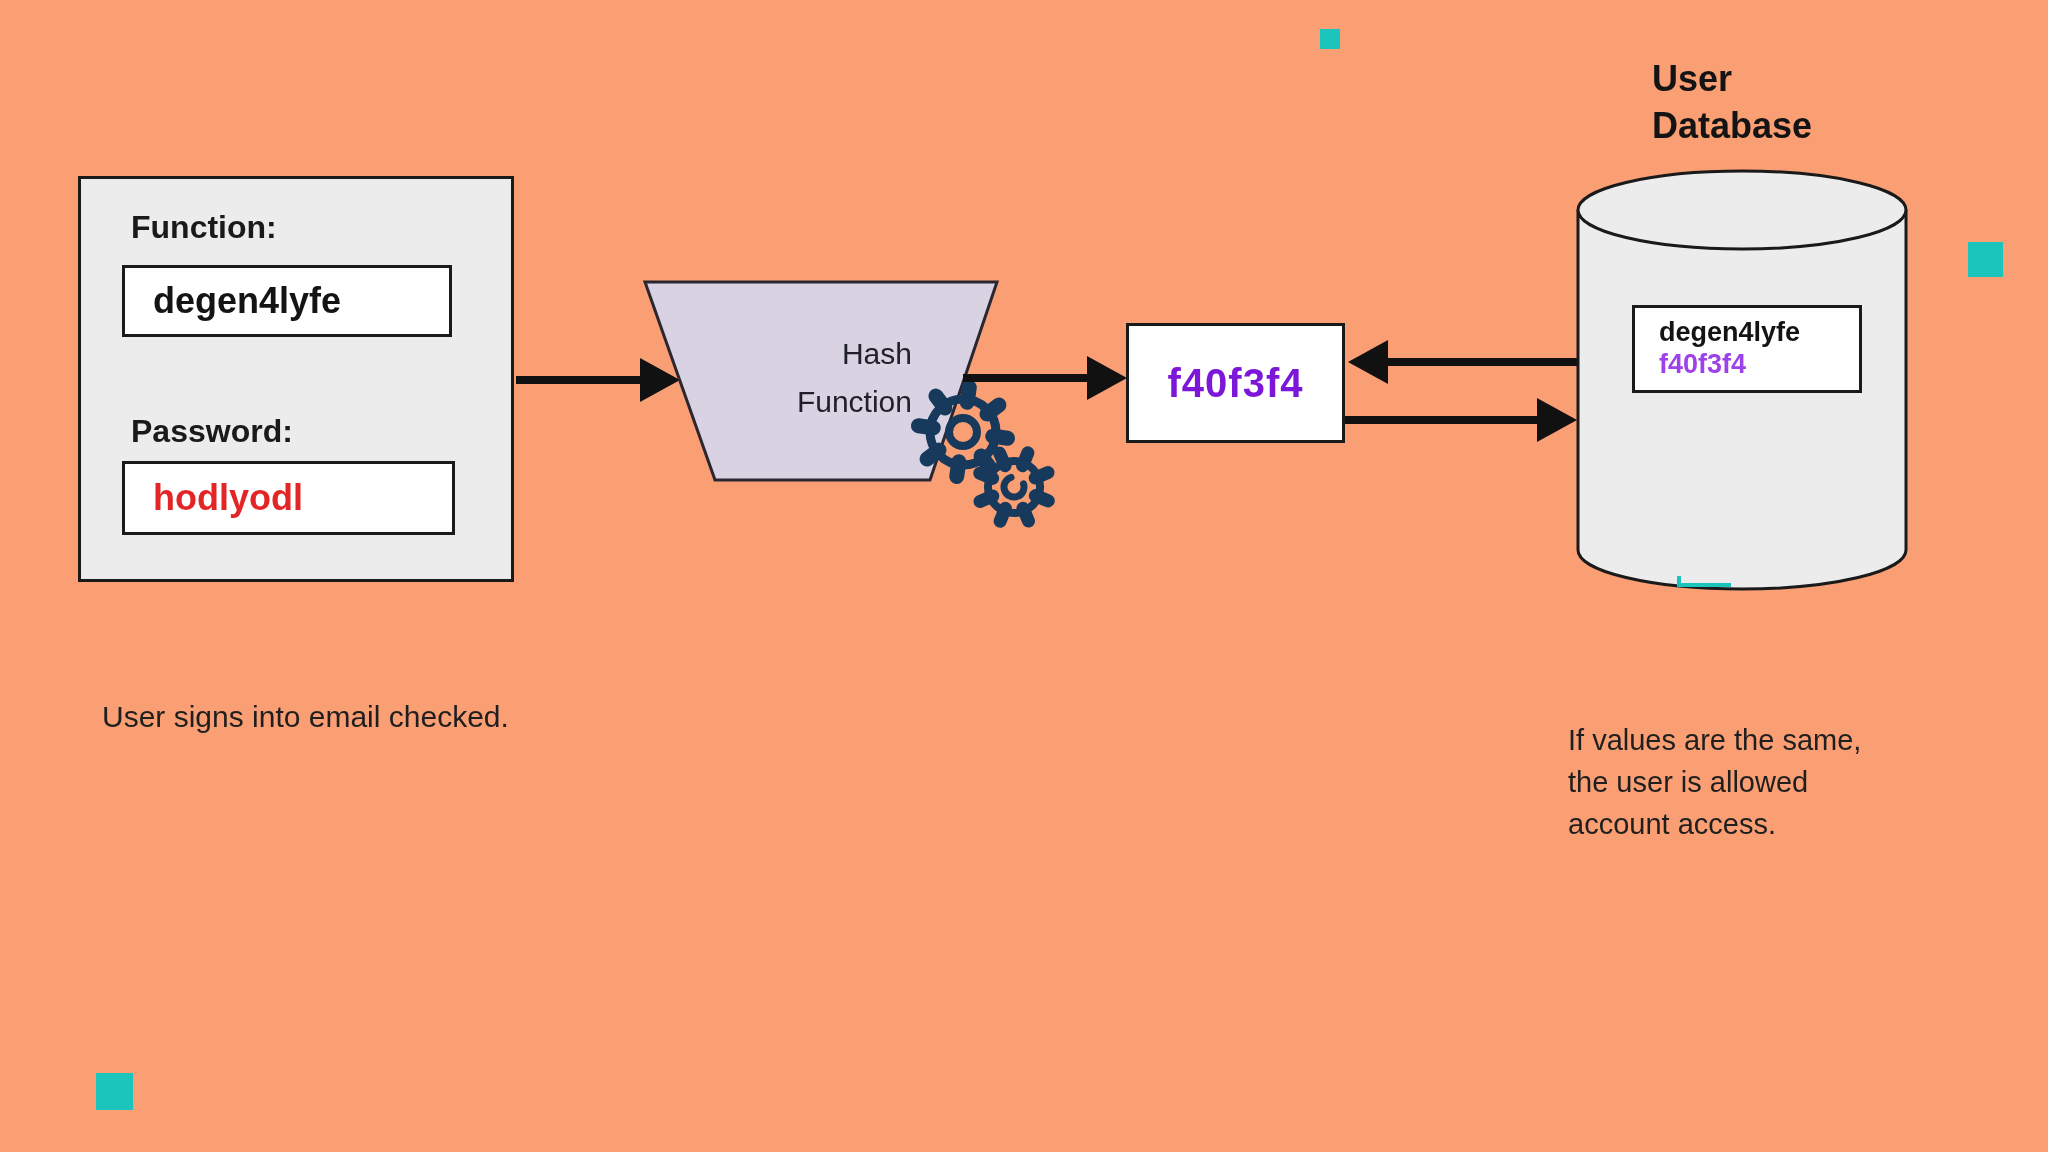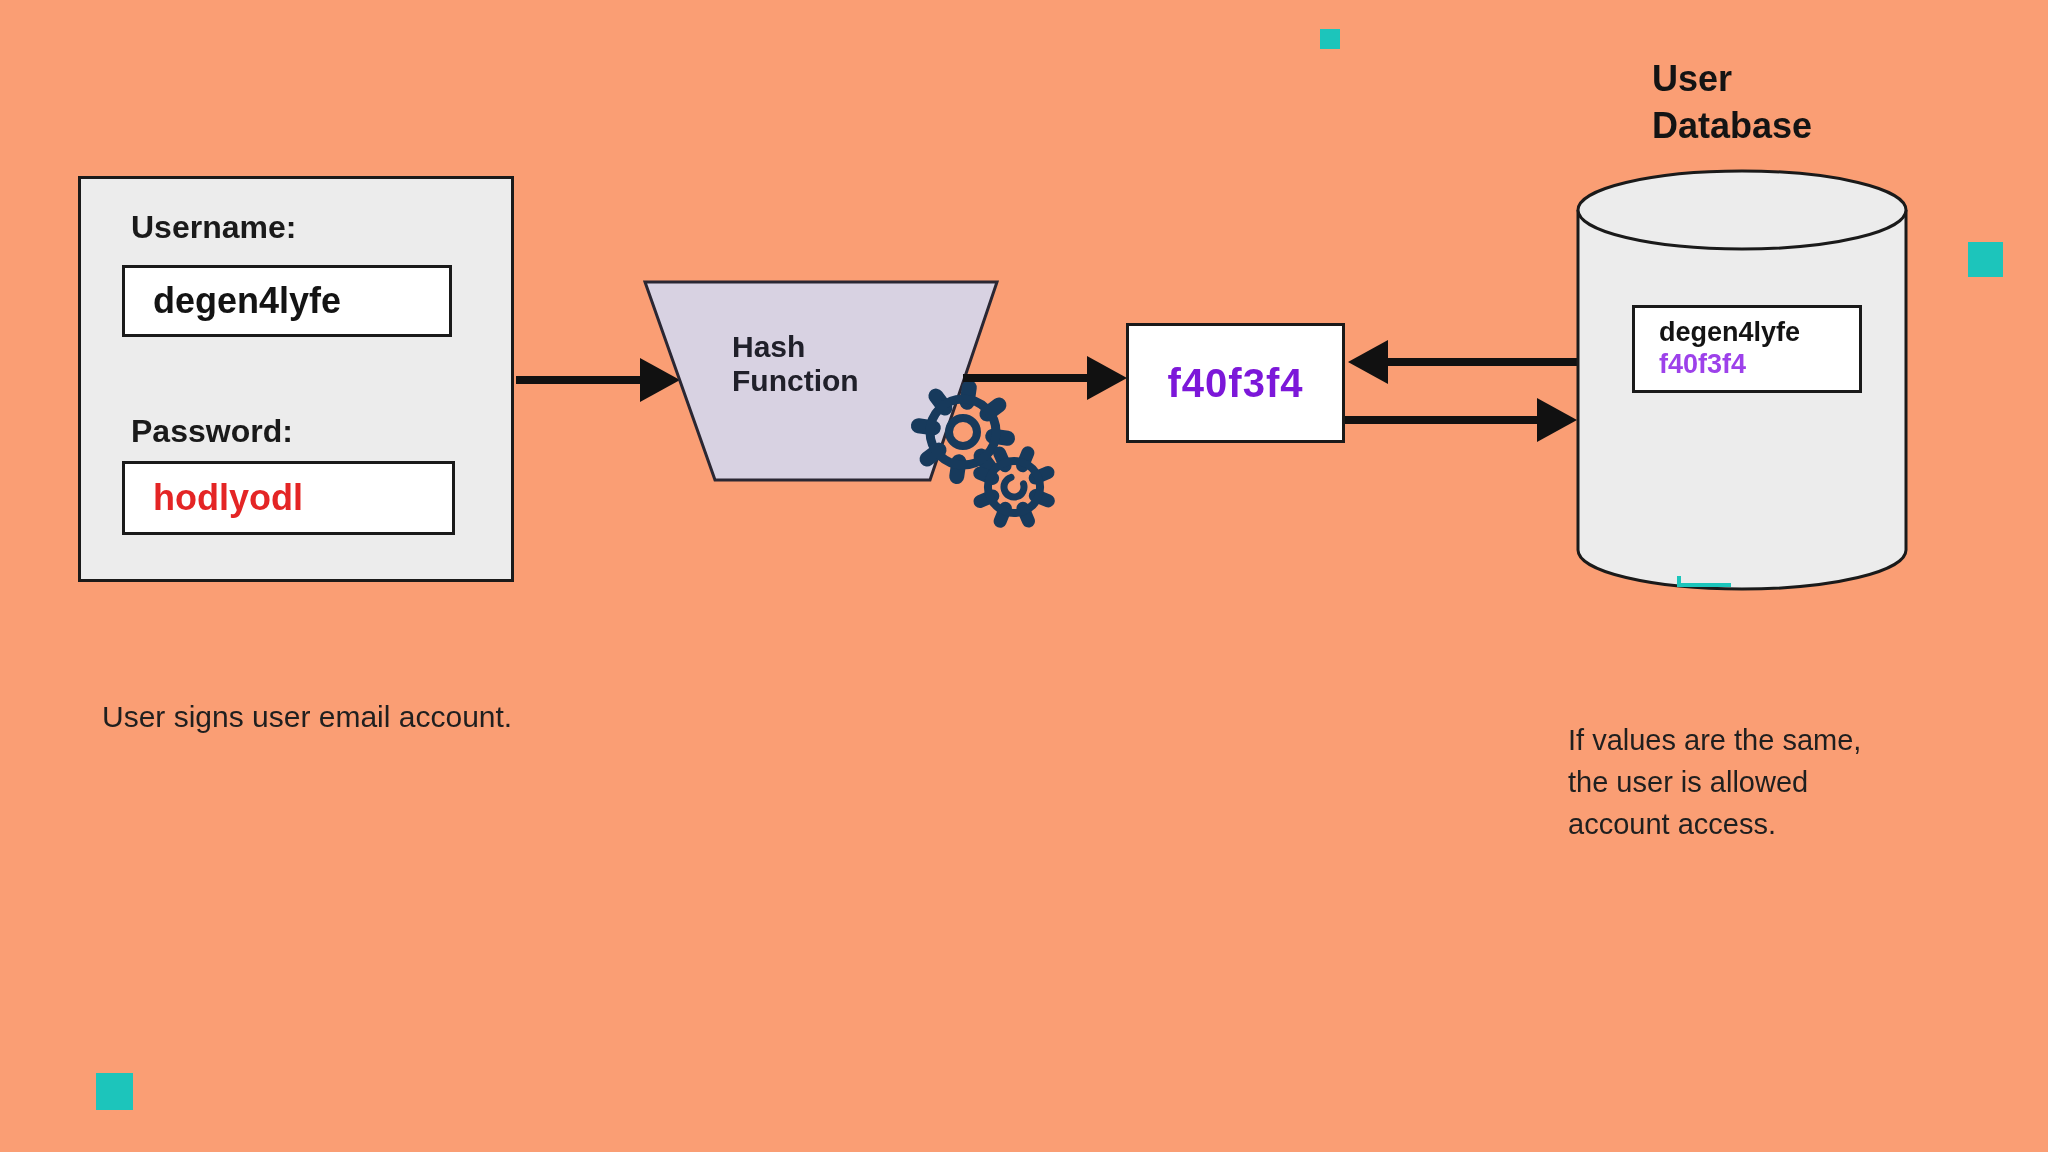--- a/index.html
+++ b/index.html
@@ -14,22 +14,22 @@
   .abs{position:absolute;}
 
   
   .login-panel{left:78px;top:176px;width:436px;height:406px;background:var(--panel);
     border:3px solid var(--line);}
   .field-label{font-weight:bold;font-size:32px;color:var(--line);}
   .field-box{background:var(--white);border:3px solid var(--line);display:flex;align-items:center;
     padding-left:28px;font-weight:bold;font-size:36px;color:#141414;}
 
   
-  .trap-label{left:732px;top:330px;width:180px;text-align:left;font-weight:bold;
-    font-size:30px;line-height:34px;color:#20202a;}
+  .trap-label{left:732px;top:330px;width:180px;text-align:right;font-weight:normal;
+    font-size:30px;line-height:48px;color:#20202a;}
 
   
   .arrow-line{background:#111;height:8px;}
   .head-right{width:0;height:0;border-top:22px solid transparent;border-bottom:22px solid transparent;
     border-left:40px solid #111;}
   .head-left{width:0;height:0;border-top:22px solid transparent;border-bottom:22px solid transparent;
     border-right:40px solid #111;}
 
   
   .hash-box{left:1126px;top:323px;width:219px;height:120px;background:var(--white);
@@ -53,21 +53,21 @@
   .teal-sq{background:var(--teal);}
   .teal-bracket{left:1677px;top:576px;width:54px;height:11px;
     border-left:4px solid var(--teal);border-bottom:4px solid var(--teal);}
 </style>
 </head>
 <body>
 
 <div class="canvas">
 
   <div class="abs login-panel">
-    <div class="abs field-label" style="left:50px;top:30px;">Username:</div>
+    <div class="abs field-label" style="left:50px;top:30px;">Function:</div>
     <div class="abs field-box" style="left:41px;top:86px;width:330px;height:72px;">
       <span>degen4lyfe</span>
     </div>
     <div class="abs field-label" style="left:50px;top:226px;margin-top:8px;">Password:</div>
     <div class="abs field-box" style="left:41px;top:282px;width:333px;height:74px;color:var(--red);">
       <span>hodlyodl</span>
     </div>
   </div>
 
   <div>
@@ -135,21 +135,21 @@
   <svg class="abs" style="left:1575px;top:168px;" width="334" height="424" viewBox="0 0 334 424">
     <path d="M 3 42 L 3 382 A 164 39 0 0 0 331 382 L 331 42" fill="var(--panel)" stroke="var(--line)" stroke-width="3"></path>
     <ellipse cx="167" cy="42" rx="164" ry="39" fill="var(--panel)" stroke="var(--line)" stroke-width="3"></ellipse>
   </svg>
 
   <div class="abs db-record">
     <div class="db-user">degen4lyfe</div>
     <div class="db-hash">f40f3f4</div>
   </div>
 
-  <div class="abs caption-left">User signs user email account.</div>
+  <div class="abs caption-left">User signs into email checked.</div>
   <div class="abs caption-right">
     <div class="para2">If values are the same, the user is allowed account access.</div>
   </div>
 
   <div class="abs teal-sq" style="left:1320px;top:29px;width:20px;height:20px;"></div>
   <div class="abs teal-sq" style="left:1968px;top:242px;width:35px;height:35px;"></div>
   <div class="abs teal-sq" style="left:96px;top:1073px;width:37px;height:37px;"></div>
   <div class="abs teal-bracket"></div>
 
 </div>

